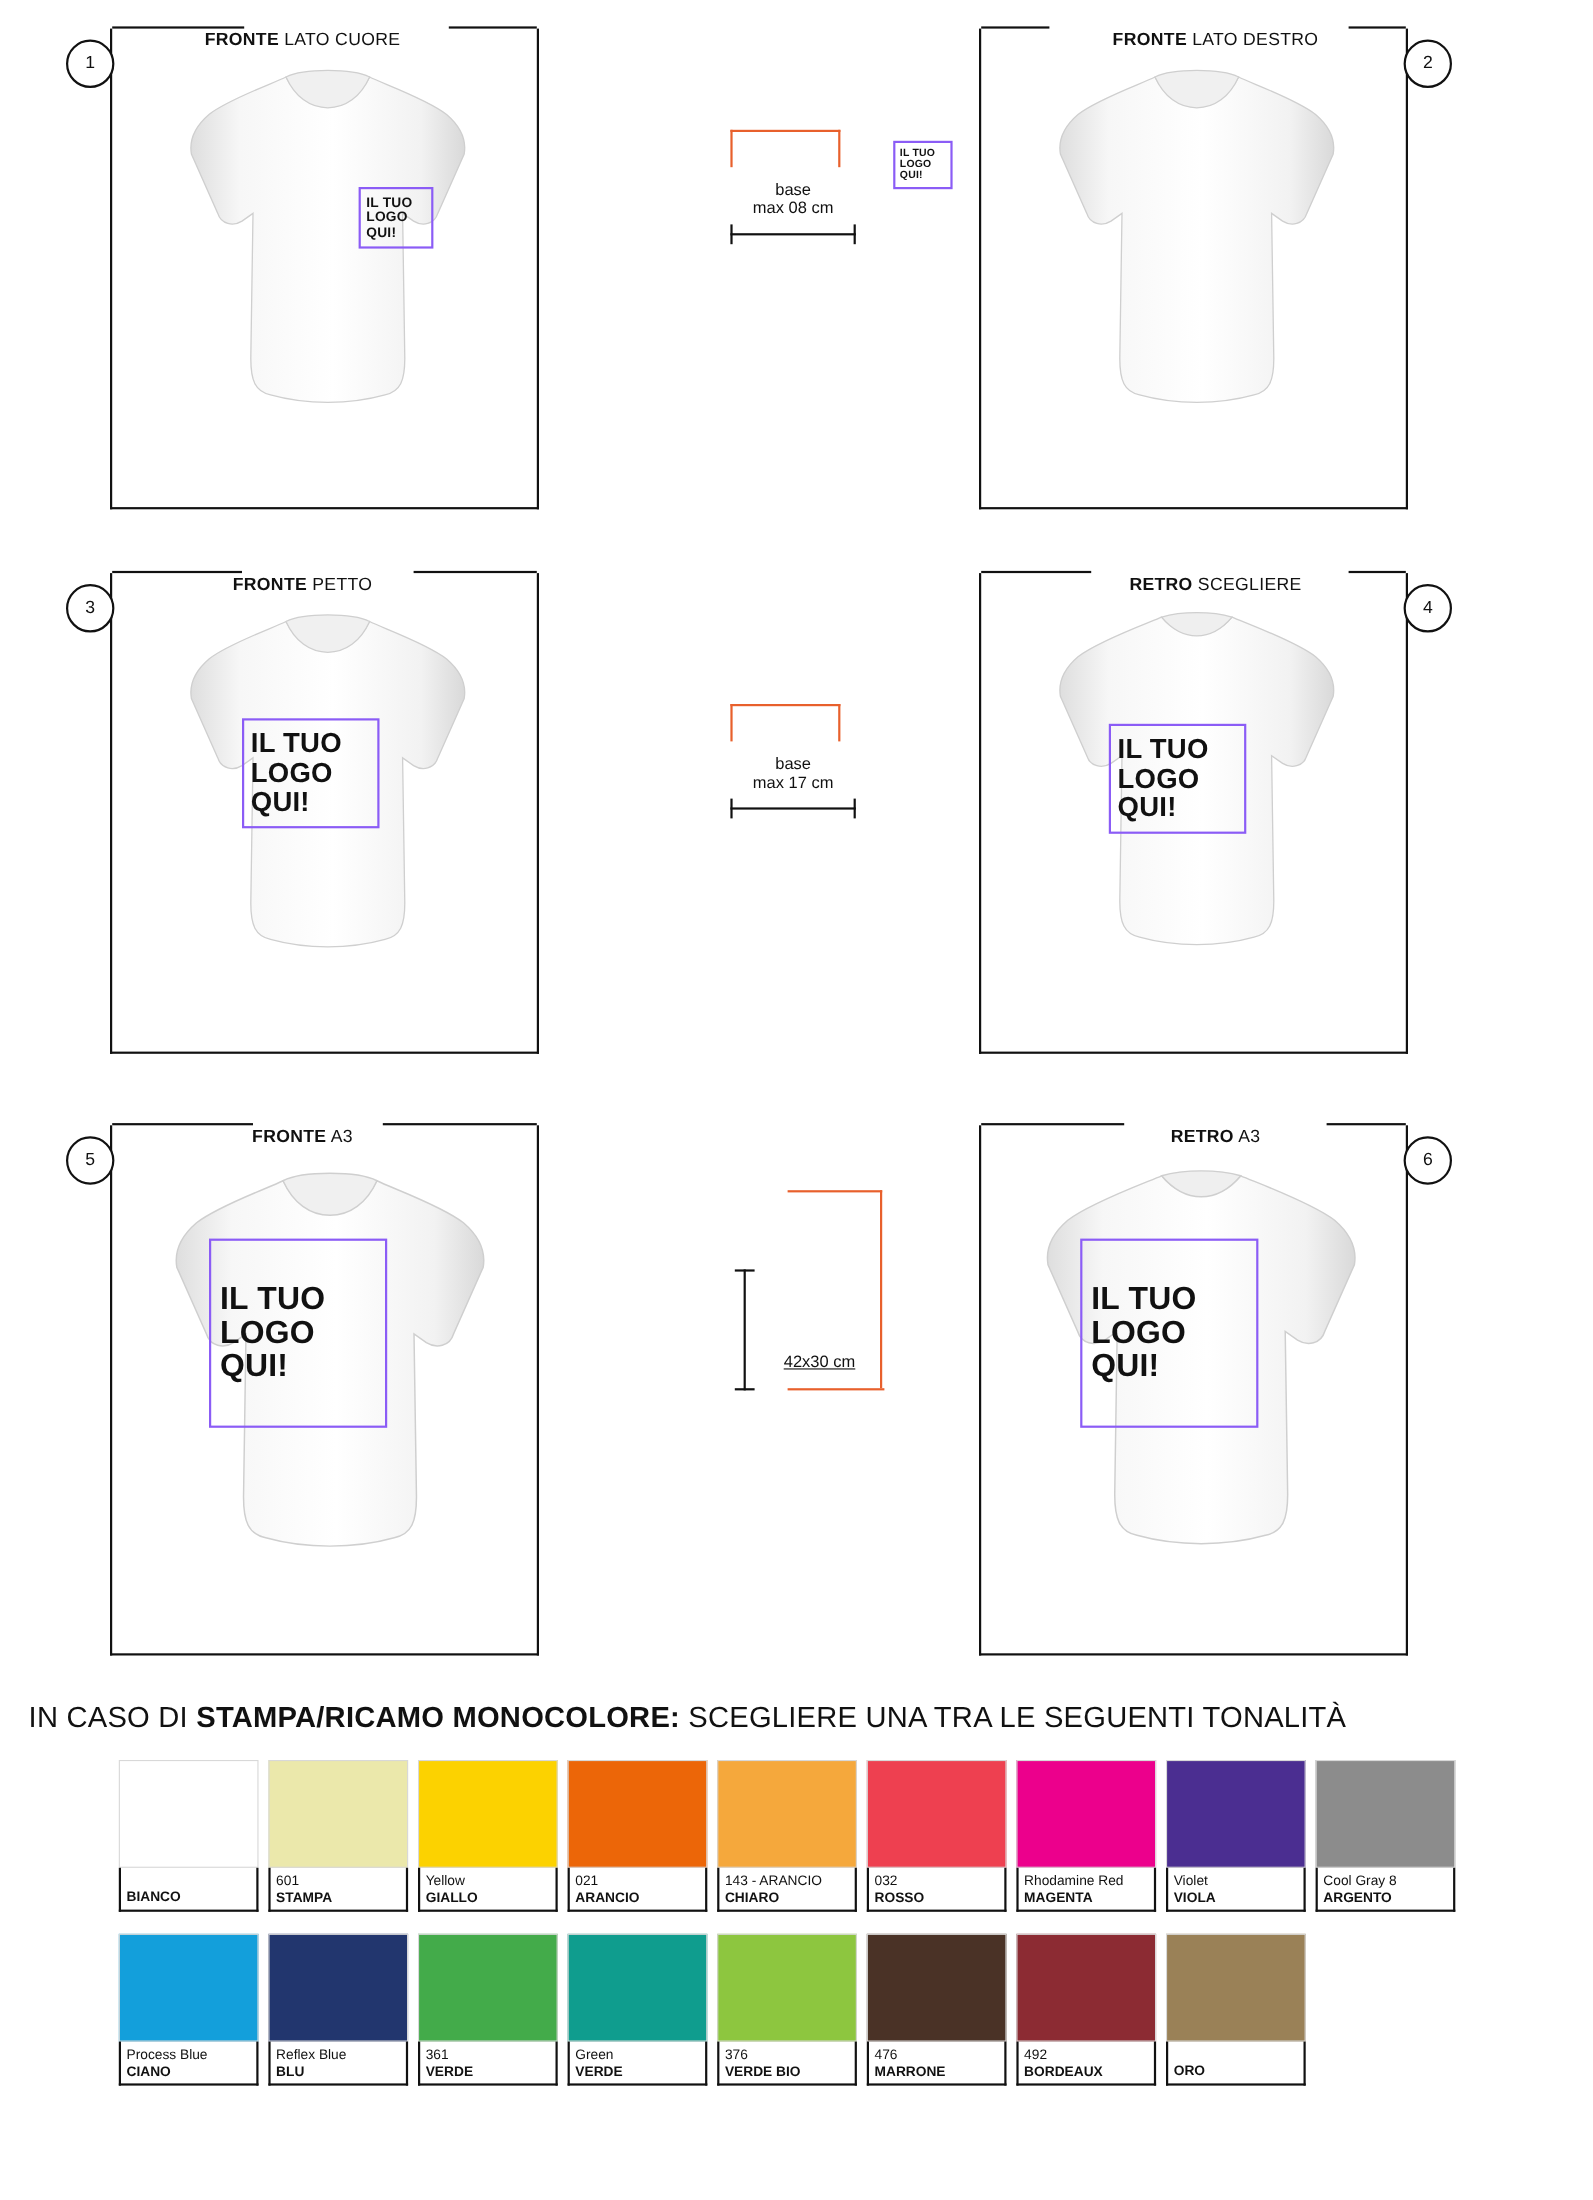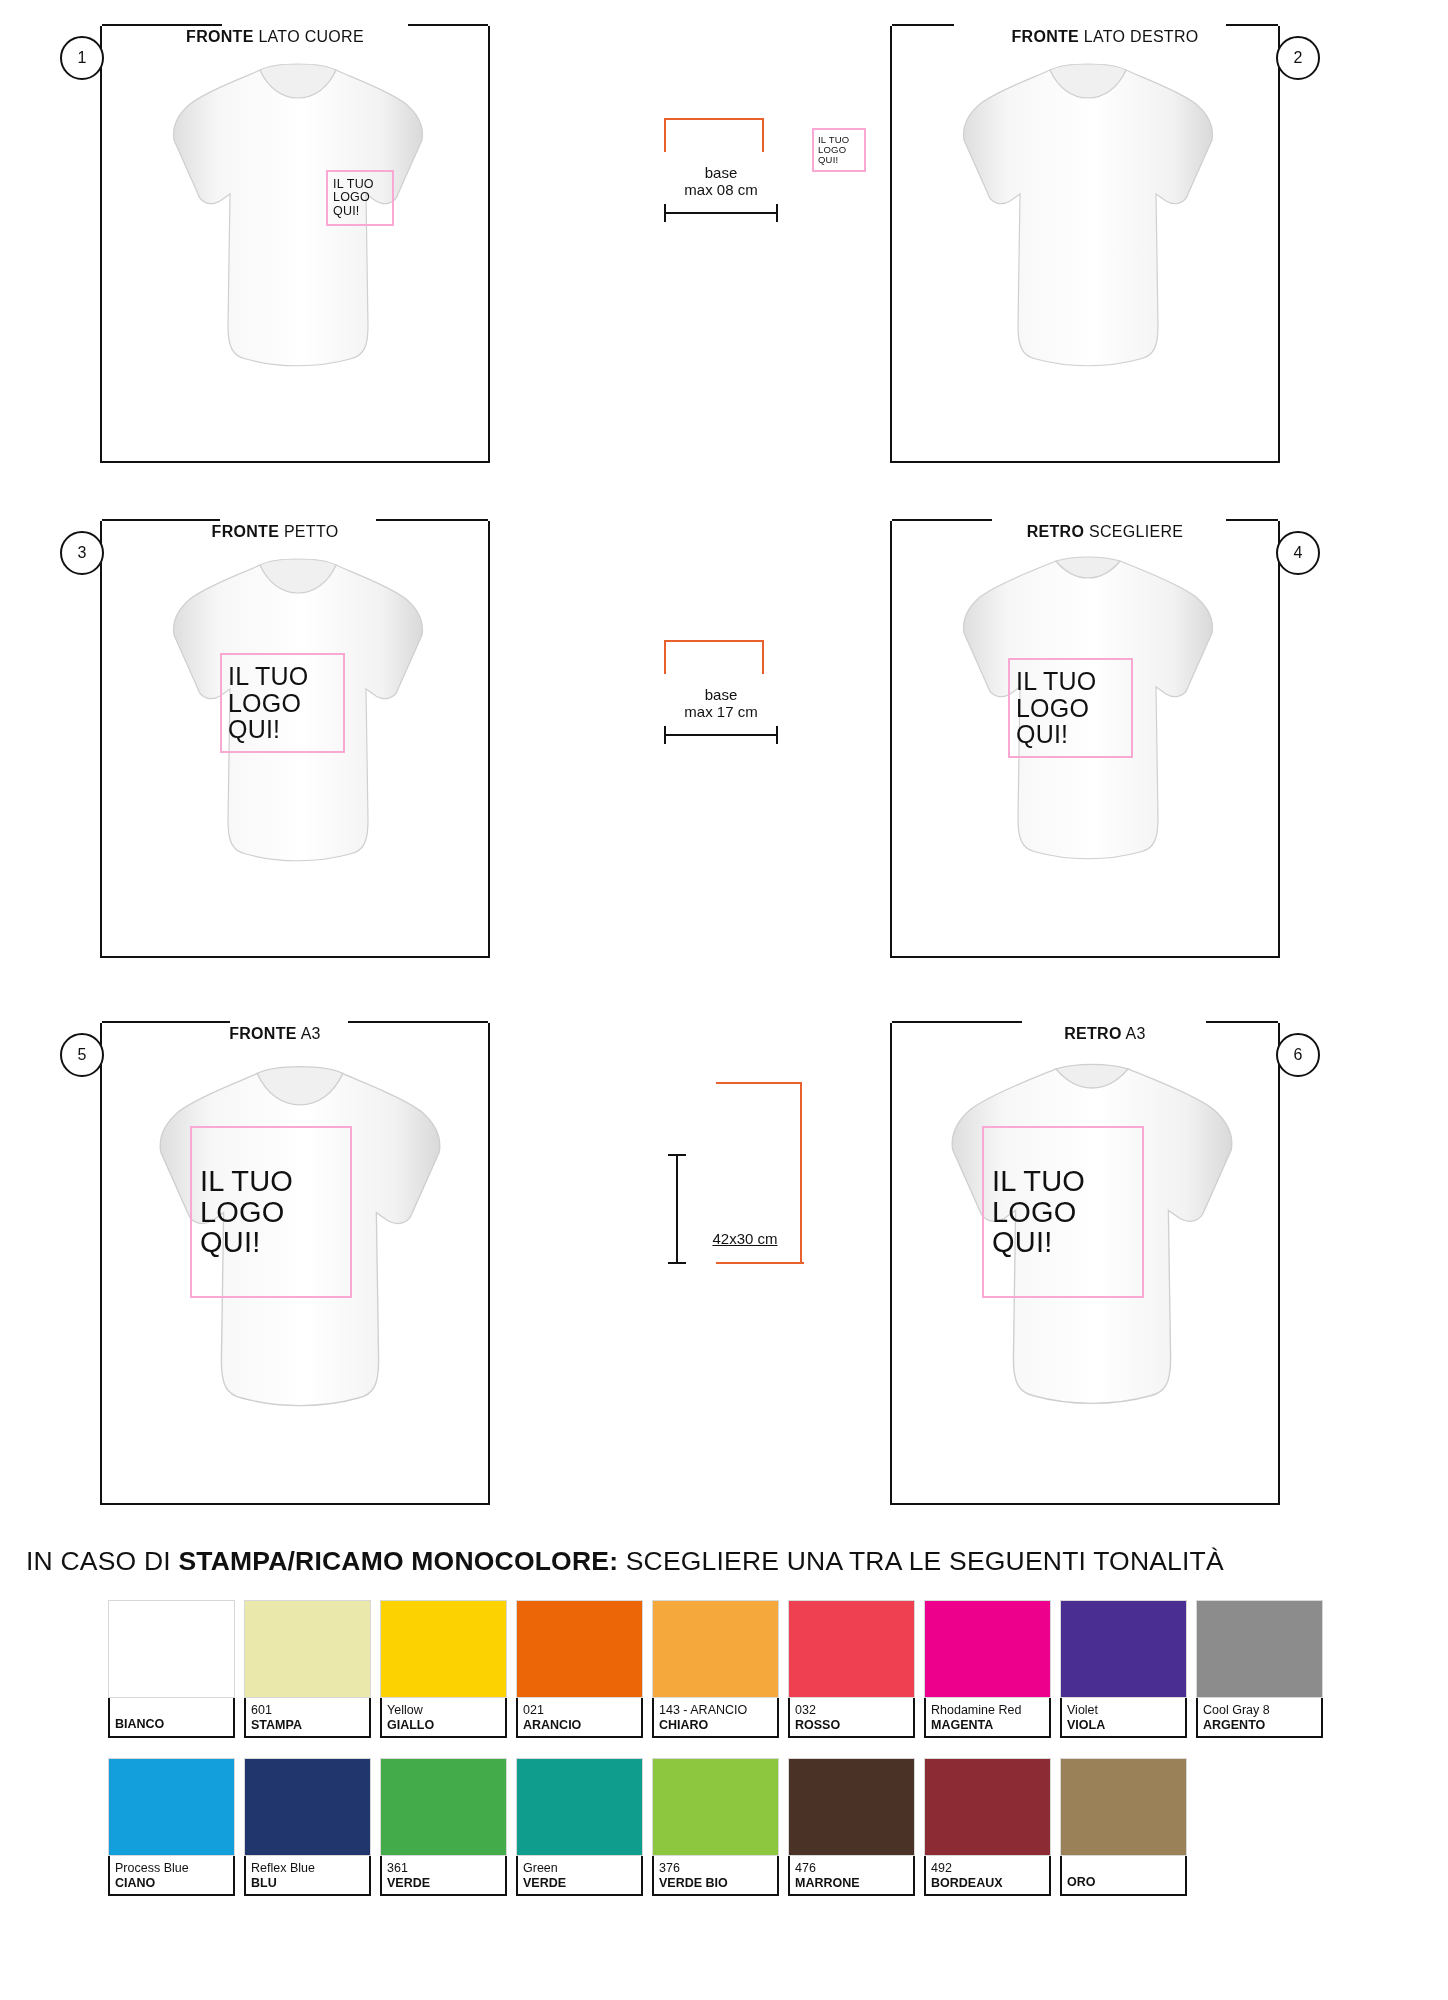--- a/index.html
+++ b/index.html
@@ -70,23 +70,23 @@
   .panel.right .frame { left: 0px; }
   .panel.right .badge { left: auto; right: 0; }
 
   
   .shirt { position: absolute; }
   .shirt svg { display: block; }
 
   
   .logobox {
     position: absolute;
-    border: 2px solid #f9a8d4;
+    border: 2px solid #8b5cf6;
     color: #111;
-    font-weight: 400;
+    font-weight: 700;
     line-height: 1.06;
     display: flex;
     flex-direction: column;
     justify-content: center;
     padding-left: 4px;
     letter-spacing: .2px;
   }
   .logobox.small { font-size: 12.5px; padding-left: 5px; }
   .logobox.mid   { font-size: 25px; padding-left: 6px; }
   .logobox.big   { font-size: 29px; padding-left: 8px; }

